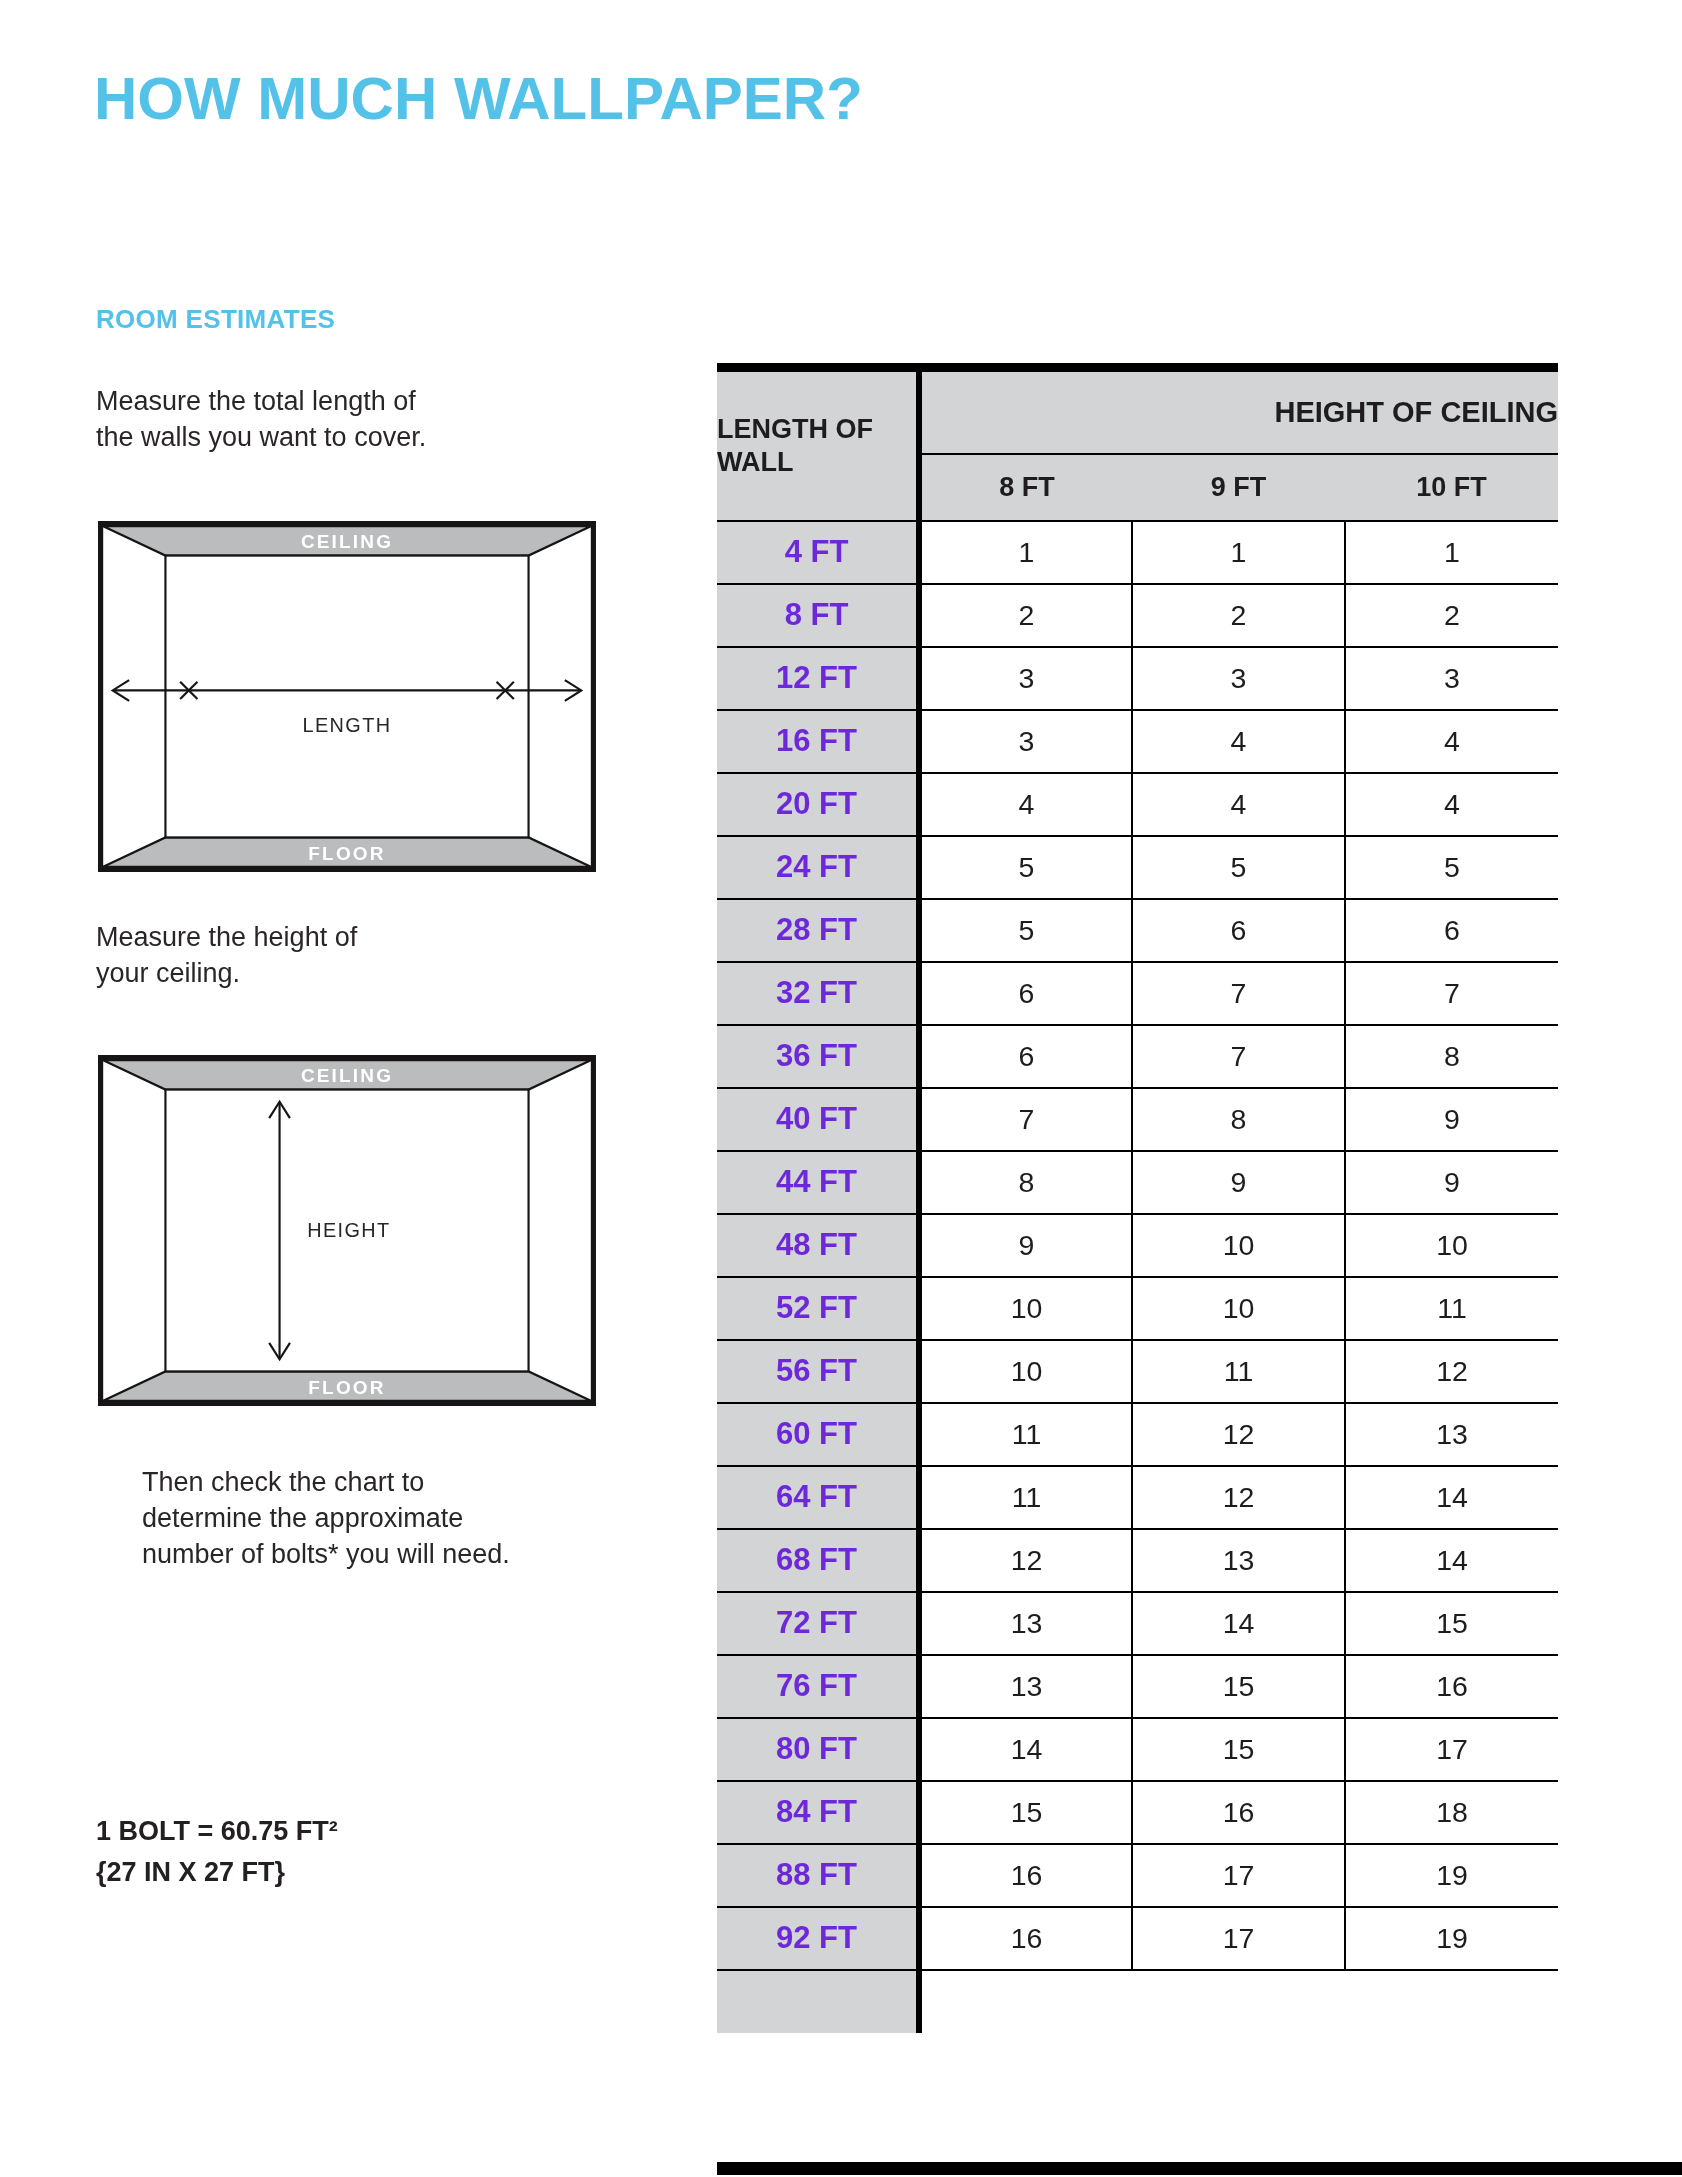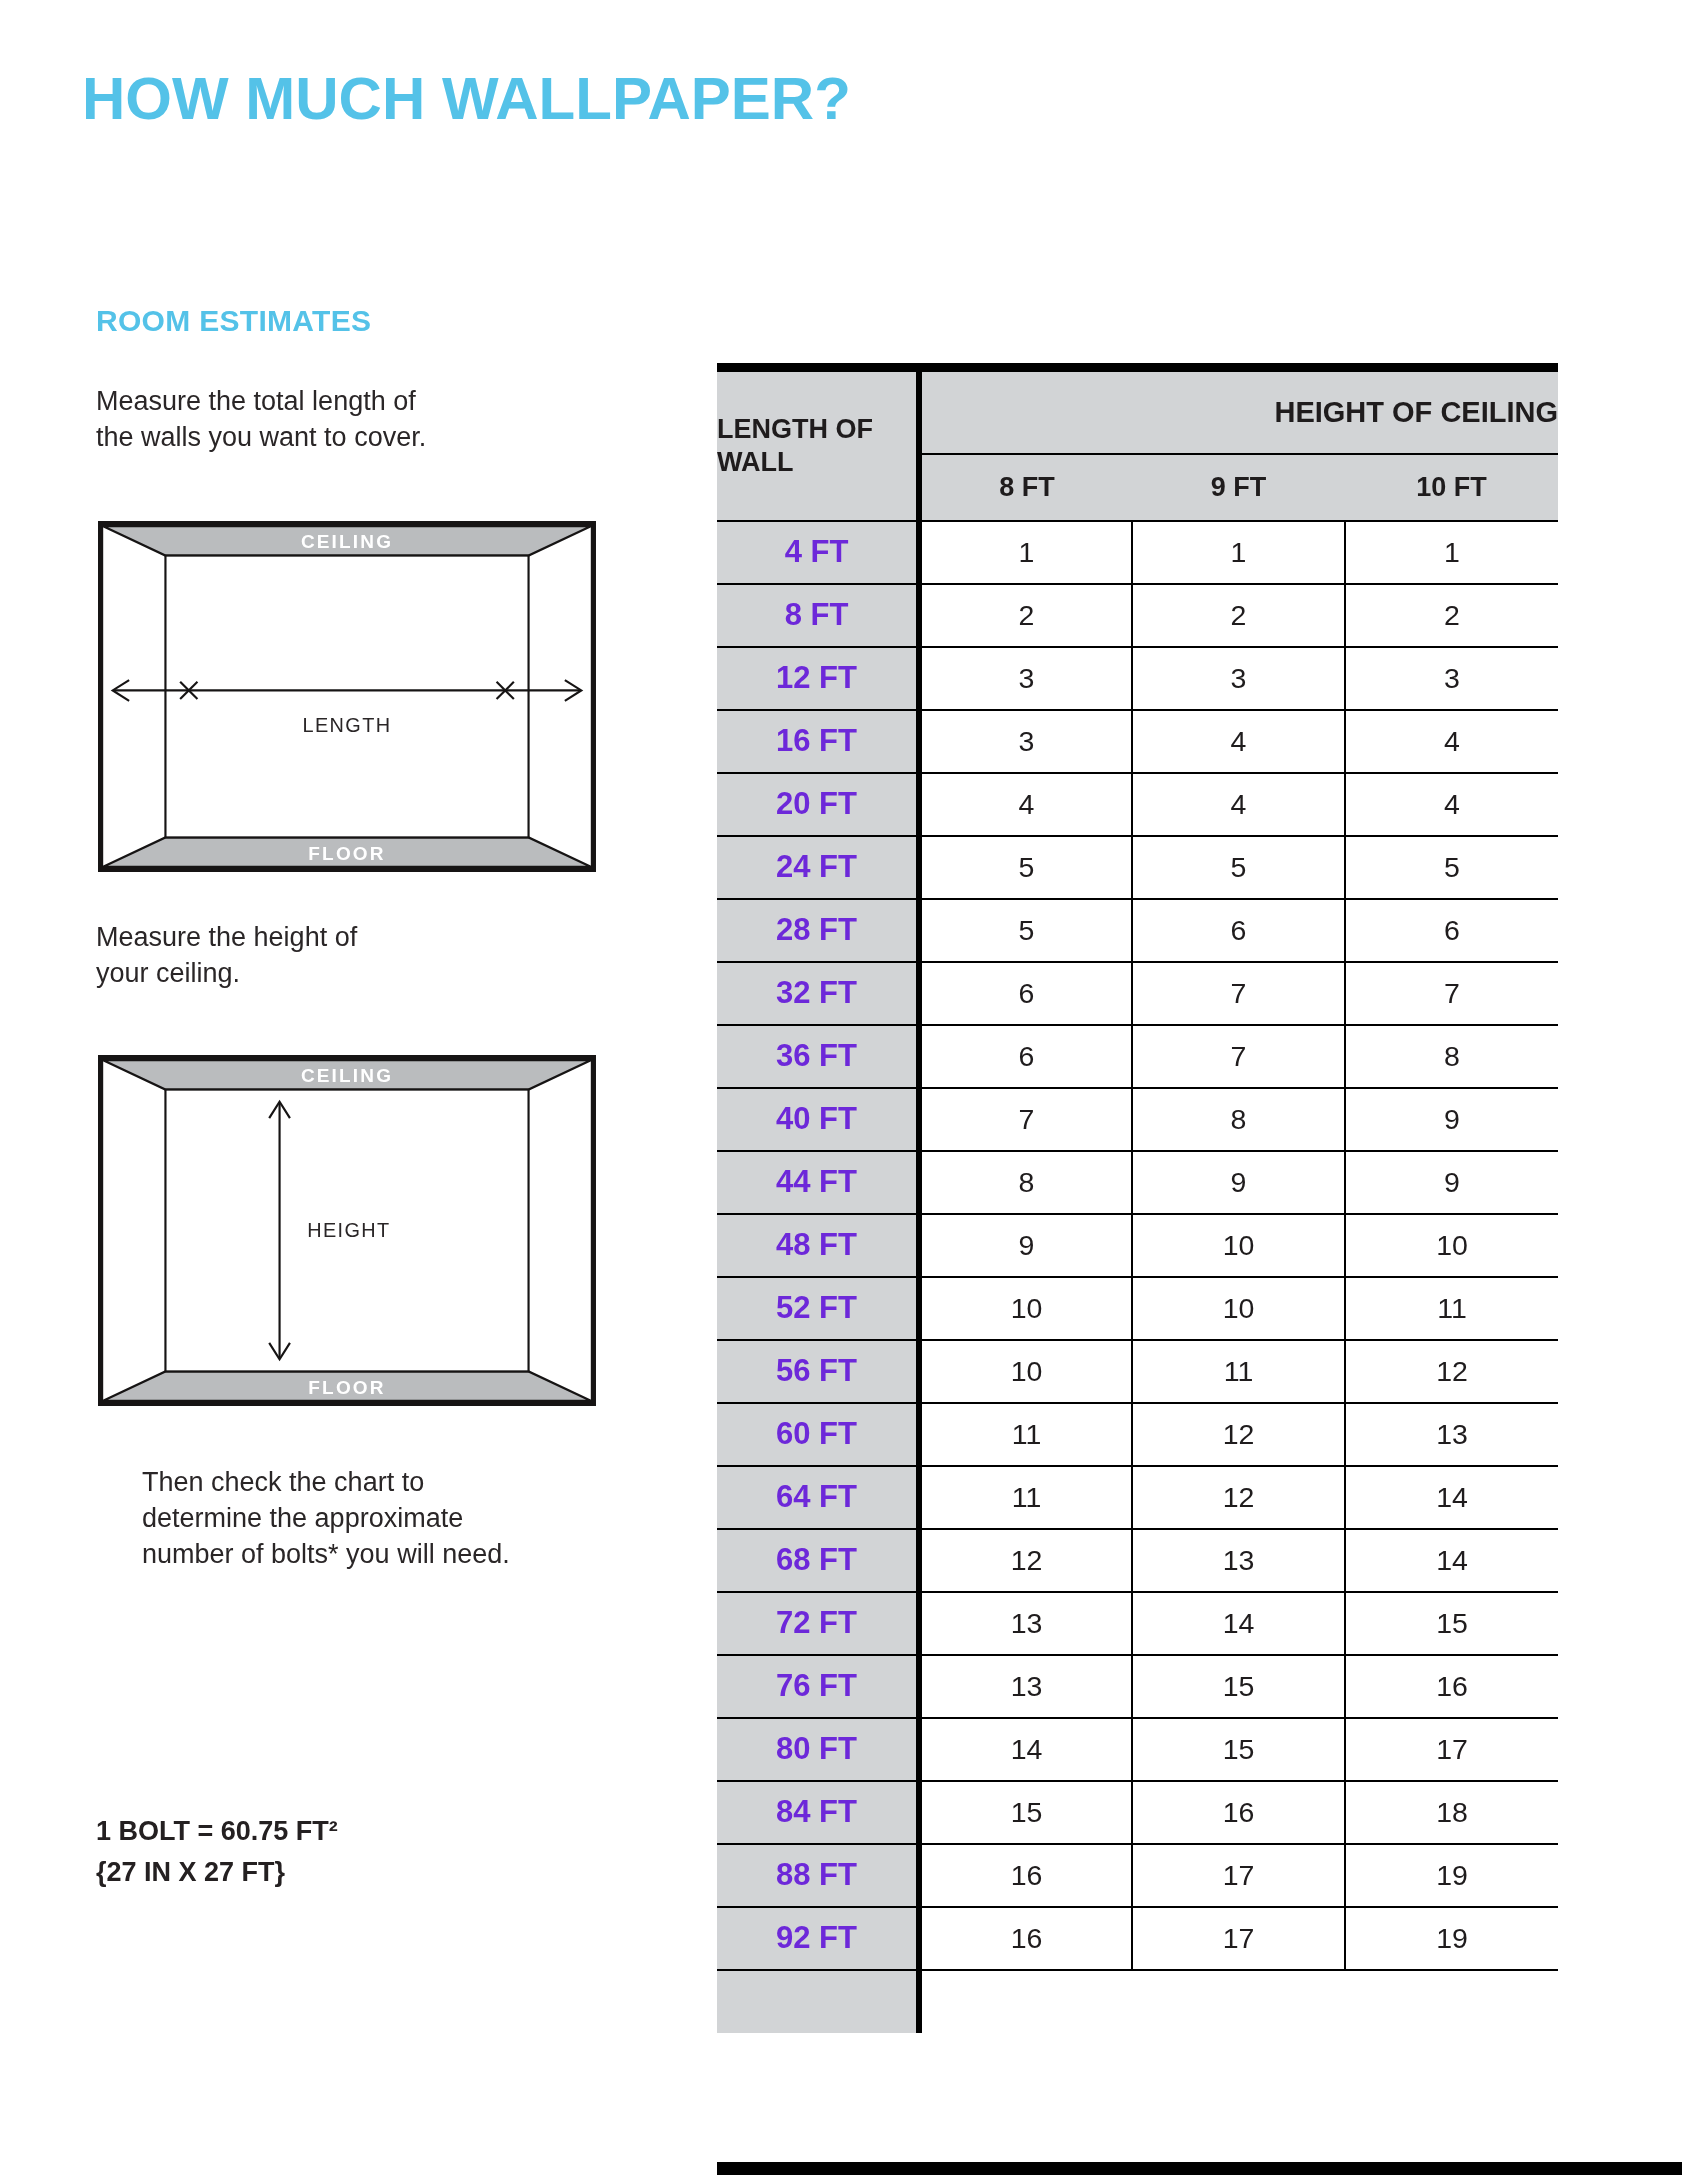--- a/index.html
+++ b/index.html
@@ -10,33 +10,33 @@
     height: 2177px;
     background: #ffffff;
     font-family: "Liberation Sans", "DejaVu Sans", sans-serif;
     color: #262223;
     overflow: hidden;
   }
 
   
   .page-title {
     position: absolute;
-    left: 82px;
+    left: 94px;
     top: 64px;
     font-size: 60px;
     font-weight: bold;
     color: #54C2E8;
     letter-spacing: 0px;
     white-space: nowrap;
   }
 
   
   .section-heading {
     position: absolute;
-    font-size: 30px;
+    font-size: 26px;
     font-weight: bold;
     color: #54C2E8;
     letter-spacing: 0.3px;
     white-space: nowrap;
   }
   #room-estimates { left: 96px; top: 304px; }
   #table-heading  { left: 717px; top: 304px; width: 840px; text-align: center; }
 
   
   .copy {

